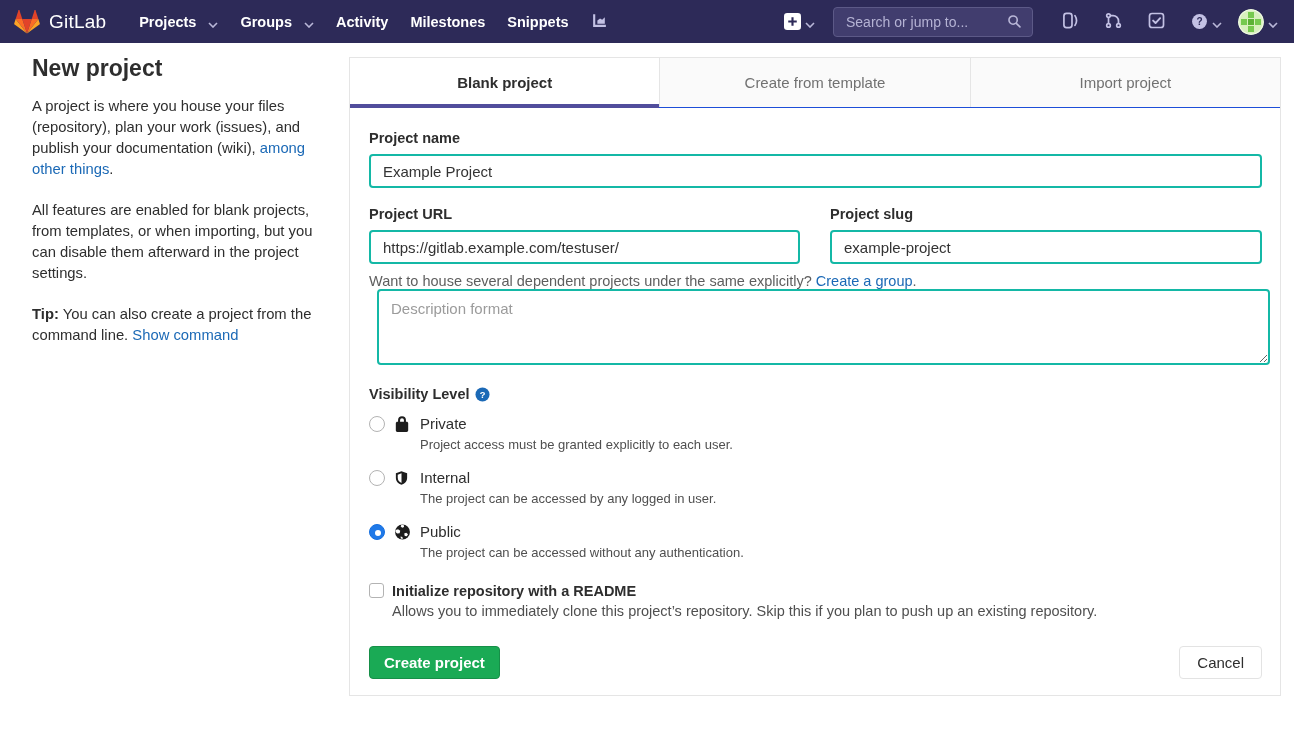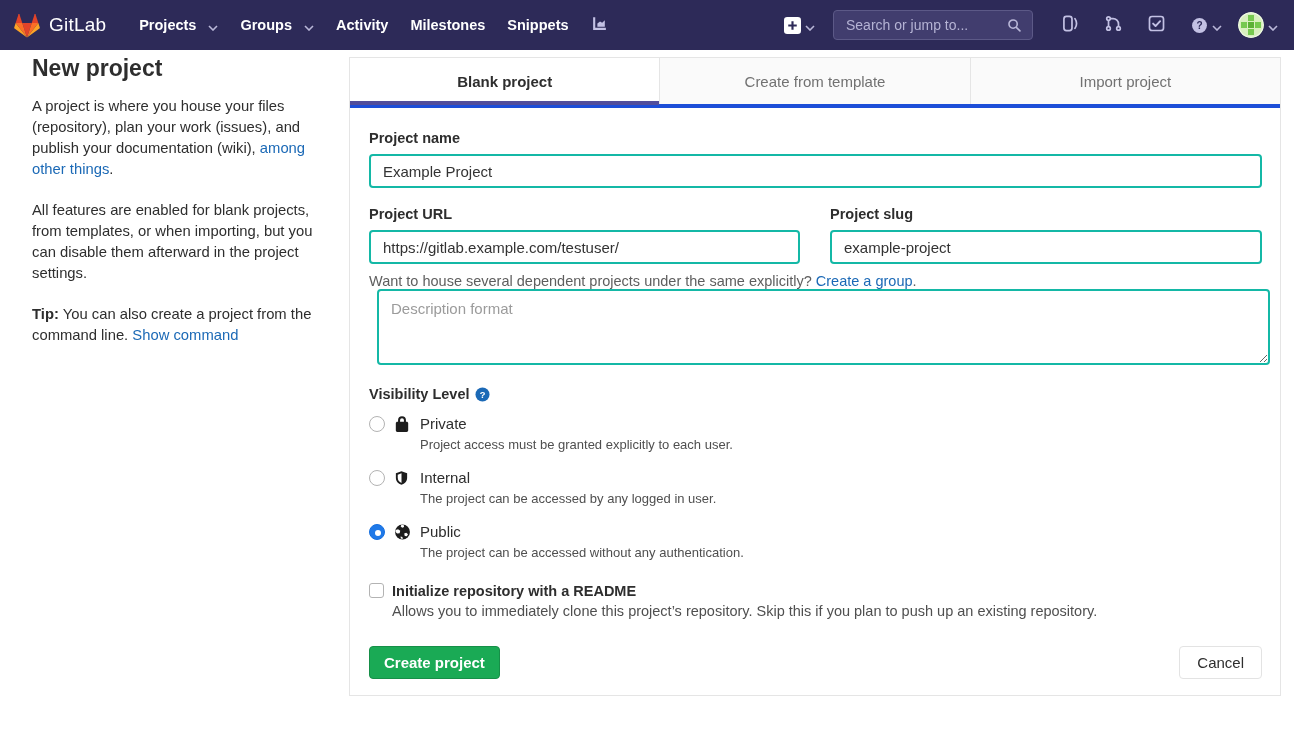--- a/index.html
+++ b/index.html
@@ -5,21 +5,21 @@
   * { box-sizing: border-box; }
   html,body { margin:0; padding:0; }
   body {
     width:1294px; height:751px; position:relative; overflow:hidden;
     background:#fff; color:#2e2e2e;
     font-family:"Liberation Sans", sans-serif; font-size:14.5px;
   }
 
   
   .navbar {
-    height:50px; background:#2d2a58; display:flex; align-items:center;
+    height:43px; background:#2d2a58; display:flex; align-items:center;
     justify-content:space-between; padding:0 16px 0 14px;
   }
   .nav-left { display:flex; align-items:center; height:100%; }
   .brand { display:flex; align-items:center; gap:9px; margin-right:22px; cursor:pointer; }
   .brand-name { color:#fff; font-size:19px; letter-spacing:.2px; }
   .nav-link {
     color:#fff; font-weight:700; font-size:14.5px; padding:0 11px; height:100%;
     display:flex; align-items:center; gap:12px; cursor:pointer; white-space:nowrap;
   }
   .nav-icon-link { padding:0 11px; display:flex; align-items:center; cursor:pointer; }
@@ -47,21 +47,21 @@
   }
   .side h1 { font-size:23px; font-weight:700; margin:0 0 14px; color:#2e2e2e; }
   .side p { font-size:14.8px; line-height:21px; margin:0 0 20px; color:#2e2e2e; }
   a.lnk { color:#1b69b6; text-decoration:none; cursor:pointer; }
 
   
   .panel {
     position:absolute; left:349px; top:57px; width:932px;
     border:1px solid #e5e5e5; background:#fff;
   }
-  .tabs { display:flex; height:50px; background:#fafafa; border-bottom:4px solid #1d4ed8; }
+  .tabs { display:flex; height:50px; background:#fafafa; border-bottom:1px solid #1d4ed8; }
   .tab {
     flex:1; display:flex; align-items:center; justify-content:center;
     font-size:15px; color:#717171; cursor:pointer; position:relative;
   }
   .tab + .tab { border-left:1px solid #e5e5e5; }
   .tab.active { background:#fff; color:#2e2e2e; font-weight:700; }
   .tab.active::after {
     content:""; position:absolute; left:0; right:0; bottom:-1px; height:4px; background:#514d9c;
   }
 

